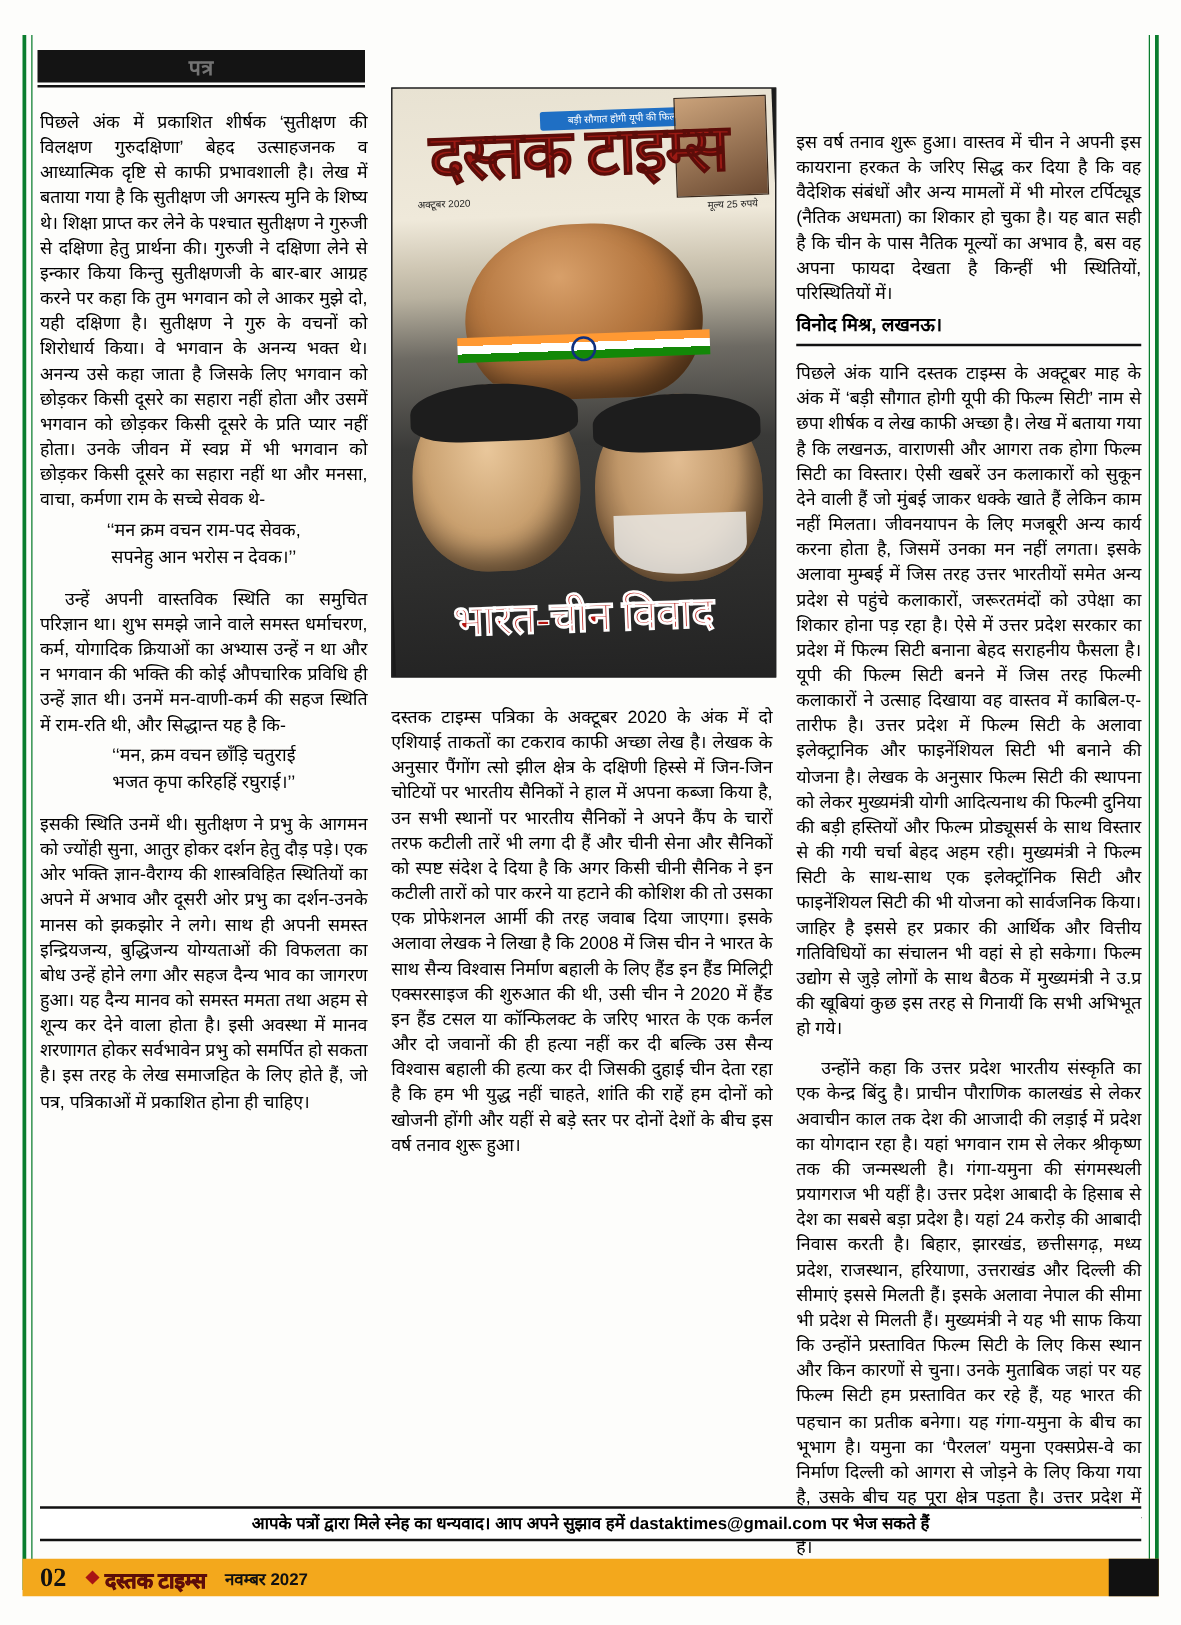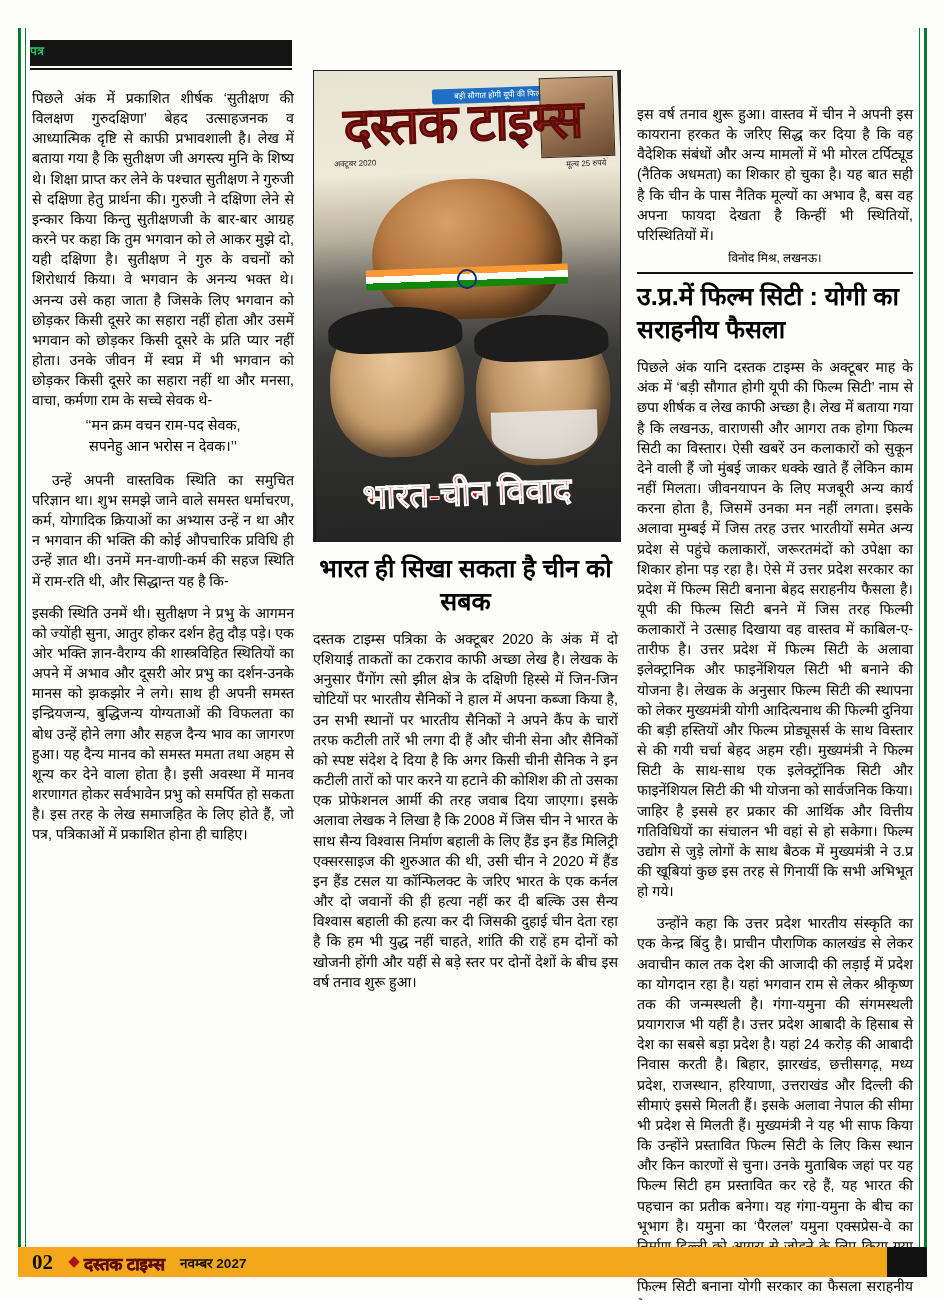--- a/index.html
+++ b/index.html
@@ -30,22 +30,22 @@
   .right-rule2{
     position:absolute;right:25px;top:28px;bottom:28px;width:1px;
     background:#0a7d2e;
   }
   
   .section-tag{
     position:absolute;left:30px;top:40px;width:262px;height:26px;
     background:#141414;
   }
   .section-tag .lbl{
-    position:absolute;left:0;right:0;top:2px;
-    color:#22c55e;font-weight:bold;font-size:12px;
+    position:absolute;left:0;right:0;top:2px;text-align:center;
+    color:#737373;font-weight:bold;font-size:17px;
     font-family:"Liberation Sans", sans-serif;
     letter-spacing:.5px;
   }
   .rule-under-tag{
     position:absolute;left:30px;top:68px;width:262px;height:2px;background:#111;
   }
 
   
   .col{
     position:absolute;
@@ -70,21 +70,21 @@
     line-height:1.42;
     text-align:justify;
     text-justify:inter-word;
   }
   p.indent{text-indent:20px;}
   .verse{
     text-align:center;font-weight:normal;font-size:14.4px;line-height:1.5;
     margin:3px 0 4px 0;
   }
   .byline{
-    text-align:center;font-weight:normal;font-size:12px;margin:2px 0 6px 0;
+    text-align:left;font-weight:bold;font-size:15px;margin:2px 0 6px 0;
   }
   .sep-rule{height:2px;background:#111;margin:5px 0 6px 0;}
 
   
   .cover{
     position:absolute;left:313px;top:70px;width:306px;height:470px;
     background:#1b1b1b;
     overflow:hidden;
     border:1px solid #222;
   }
@@ -223,20 +223,22 @@
   <div class="section-tag">
     <div class="lbl">पत्र</div>
   </div>
   <div class="rule-under-tag"></div>
 
   <div class="col col1">
     <p class="body">पिछले अंक में प्रकाशित शीर्षक ‘सुतीक्षण की विलक्षण गुरुदक्षिणा’ बेहद उत्साहजनक  व आध्यात्मिक दृष्टि से काफी प्रभावशाली है। लेख में बताया गया है कि सुतीक्षण जी अगस्त्य मुनि के शिष्य थे। शिक्षा प्राप्त कर लेने के पश्चात सुतीक्षण ने गुरुजी से दक्षिणा हेतु प्रार्थना की। गुरुजी ने दक्षिणा लेने से इन्कार किया किन्तु सुतीक्षणजी के बार-बार आग्रह करने पर कहा कि तुम भगवान को ले आकर मुझे दो, यही दक्षिणा है। सुतीक्षण ने गुरु के वचनों को शिरोधार्य किया। वे भगवान के अनन्य भक्त थे। अनन्य उसे कहा जाता है जिसके लिए भगवान को छोड़कर किसी दूसरे का सहारा नहीं होता और उसमें भगवान को छोड़कर किसी दूसरे के प्रति प्यार नहीं होता। उनके जीवन में स्वप्न में भी भगवान को छोड़कर किसी दूसरे का सहारा नहीं था और मनसा, वाचा, कर्मणा राम के सच्चे सेवक थे-</p>
     <p class="verse" style="white-space:pre-line;">‘‘मन क्रम वचन राम-पद सेवक,
 सपनेहु आन भरोस न देवक।’’</p>
     <p class="body indent">उन्हें अपनी वास्तविक स्थिति का समुचित परिज्ञान था। शुभ समझे जाने वाले समस्त धर्माचरण, कर्म, योगादिक क्रियाओं का अभ्यास उन्हें न था और न भगवान की भक्ति की कोई औपचारिक प्रविधि ही उन्हें ज्ञात थी। उनमें मन-वाणी-कर्म की सहज स्थिति में राम-रति थी, और सिद्धान्त यह है कि-</p>
+    <p class="verse" style="white-space:pre-line;">‘‘मन, क्रम वचन छाँड़ि चतुराई
+भजत कृपा करिहहिं रघुराई।’’</p>
     <p class="body">इसकी स्थिति उनमें थी। सुतीक्षण ने प्रभु के आगमन को ज्योंही सुना, आतुर होकर दर्शन हेतु दौड़ पड़े। एक ओर भक्ति ज्ञान-वैराग्य की शास्त्रविहित स्थितियों का अपने में अभाव और दूसरी ओर प्रभु का दर्शन-उनके मानस को झकझोर ने लगे। साथ ही अपनी समस्त इन्द्रियजन्य, बुद्धिजन्य योग्यताओं की विफलता का बोध उन्हें होने लगा और सहज दैन्य भाव का जागरण हुआ। यह दैन्य मानव को समस्त ममता तथा अहम से शून्य कर देने वाला होता है। इसी अवस्था में मानव शरणागत होकर सर्वभावेन प्रभु को समर्पित हो सकता है। इस तरह के लेख समाजहित के लिए होते हैं, जो पत्र, पत्रिकाओं में प्रकाशित होना ही चाहिए।</p>
   </div>
 
   <div class="cover">
     <div class="tilt"></div>
     <div class="strap">
       <span>बड़ी सौगात होगी यूपी की फिल्म सिटी</span>
     </div>
     <div class="masthead-photo"></div>
     <div class="logo">
@@ -253,34 +255,35 @@
     <div class="face face-right">
       <div class="hair"></div>
       <div class="beard"></div>
     </div>
     <div class="cover-title">
       <span>भारत</span><span class="dash">-</span><span>चीन विवाद</span>
     </div>
   </div>
 
   <div class="col col2">
-    <h2 class="headline big">भारत ही सिखा सकता है चीन को सबक</h2>
     <p class="body">दस्तक टाइम्स पत्रिका के अक्टूबर 2020 के अंक में दो एशियाई ताकतों का टकराव काफी अच्छा लेख है। लेखक के अनुसार पैंगोंग त्सो झील क्षेत्र के दक्षिणी हिस्से में जिन-जिन चोटियों पर भारतीय सैनिकों ने हाल में अपना कब्जा किया है, उन सभी स्थानों पर भारतीय सैनिकों ने  अपने कैंप के चारों तरफ कटीली तारें भी लगा दी हैं और  चीनी सेना और सैनिकों को स्पष्ट संदेश दे दिया है कि अगर किसी चीनी सैनिक ने इन कटीली तारों को पार करने या हटाने की कोशिश की तो उसका एक प्रोफेशनल आर्मी की तरह जवाब दिया जाएगा। इसके अलावा लेखक ने लिखा है कि 2008 में जिस चीन ने भारत के साथ सैन्य विश्वास निर्माण बहाली के लिए  हैंड इन हैंड मिलिट्री एक्सरसाइज की शुरुआत की थी, उसी चीन ने 2020 में हैंड इन हैंड टसल या कॉन्फिलक्ट के जरिए भारत के एक कर्नल और दो जवानों की ही हत्या नहीं कर दी बल्कि उस सैन्य विश्वास बहाली की हत्या कर दी जिसकी दुहाई चीन देता रहा है कि हम भी युद्ध नहीं चाहते, शांति की राहें हम दोनों को खोजनी होंगी और यहीं से बड़े स्तर पर दोनों देशों के बीच इस वर्ष तनाव शुरू हुआ।</p>
   </div>
 
   <div class="col col3">
     <p class="body">इस वर्ष तनाव शुरू हुआ। वास्तव में चीन ने अपनी इस कायराना हरकत के जरिए सिद्ध कर दिया है कि वह वैदेशिक संबंधों और अन्य मामलों में भी मोरल टर्पिट्यूड (नैतिक अधमता) का शिकार हो चुका है। यह बात सही है कि चीन के पास नैतिक मूल्यों का अभाव है, बस वह अपना फायदा देखता है किन्हीं भी स्थितियों, परिस्थितियों में।</p>
     <p class="byline">विनोद मिश्र, लखनऊ।</p>
     <div class="sep-rule"></div>
-    <h2 class="headline big left">उ.प्र.में फिल्म सिटी : योगी का सराहनीय फैसला</h2>
     <p class="body">पिछले अंक यानि दस्तक टाइम्स के अक्टूबर माह के अंक में ‘बड़ी सौगात होगी यूपी की फिल्म सिटी’ नाम से छपा शीर्षक व लेख काफी अच्छा है। लेख में बताया गया है कि लखनऊ, वाराणसी और आगरा तक होगा फिल्म सिटी का विस्तार। ऐसी खबरें उन कलाकारों को सुकून देने वाली हैं जो मुंबई जाकर धक्के खाते हैं लेकिन काम नहीं मिलता। जीवनयापन के लिए मजबूरी अन्य कार्य  करना होता है, जिसमें उनका मन नहीं लगता। इसके अलावा मुम्बई में जिस तरह उत्तर भारतीयों समेत अन्य प्रदेश से पहुंचे कलाकारों, जरूरतमंदों को उपेक्षा का शिकार होना पड़ रहा है। ऐसे में उत्तर प्रदेश सरकार का प्रदेश में फिल्म सिटी बनाना बेहद सराहनीय फैसला है। यूपी की फिल्म सिटी बनने में जिस तरह फिल्मी कलाकारों ने उत्साह दिखाया वह वास्तव में काबिल-ए-तारीफ है। उत्तर प्रदेश में फिल्म सिटी के अलावा इलेक्ट्रानिक और फाइनेंशियल सिटी भी बनाने की योजना है। लेखक के अनुसार फिल्म सिटी की स्थापना को लेकर मुख्यमंत्री योगी आदित्यनाथ की फिल्मी दुनिया की बड़ी हस्तियों और फिल्म प्रोड्यूसर्स के साथ विस्तार से की गयी चर्चा बेहद अहम रही। मुख्यमंत्री ने फिल्म सिटी के साथ-साथ एक इलेक्ट्रॉनिक सिटी और फाइनेंशियल सिटी की भी योजना को सार्वजनिक किया। जाहिर है इससे हर प्रकार की आर्थिक और वित्तीय गतिविधियों का संचालन भी वहां से हो सकेगा। फिल्म उद्योग से जुड़े लोगों के साथ बैठक में मुख्यमंत्री ने उ.प्र की खूबियां कुछ इस तरह से गिनायीं कि सभी अभिभूत हो गये।</p>
     <p class="body indent">उन्होंने कहा कि उत्तर प्रदेश भारतीय संस्कृति का एक केन्द्र बिंदु है। प्राचीन पौराणिक कालखंड से लेकर अवाचीन काल तक देश की आजादी की लड़ाई में प्रदेश का योगदान रहा है। यहां भगवान राम से लेकर श्रीकृष्ण तक की जन्मस्थली है। गंगा-यमुना की संगमस्थली प्रयागराज भी यहीं है। उत्तर प्रदेश आबादी के हिसाब से देश का सबसे बड़ा प्रदेश है। यहां 24 करोड़ की आबादी निवास करती है। बिहार, झारखंड, छत्तीसगढ़, मध्य प्रदेश, राजस्थान, हरियाणा, उत्तराखंड और दिल्ली की सीमाएं इससे मिलती हैं। इसके अलावा नेपाल की सीमा भी प्रदेश से मिलती हैं। मुख्यमंत्री ने यह भी साफ किया कि उन्होंने प्रस्तावित फिल्म सिटी के लिए किस स्थान और किन कारणों से चुना। उनके मुताबिक जहां पर यह फिल्म सिटी हम प्रस्तावित कर रहे हैं, यह भारत की पहचान का प्रतीक बनेगा। यह गंगा-यमुना के बीच का भूभाग है। यमुना का ‘पैरलल’ यमुना एक्सप्रेस-वे का निर्माण दिल्ली को आगरा से जोड़ने के लिए किया गया है, उसके बीच यह पूरा क्षेत्र पड़ता है। उत्तर प्रदेश में फिल्म सिटी बनाना योगी सरकार का फैसला  सराहनीय है।</p>
     <p class="byline">अमिताभ त्रिपाठी, बाराबंकी।</p>
   </div>
 
+  <div class="footer-note">
+    <div class="txt">आपके पत्रों द्वारा मिले स्नेह का धन्यवाद। आप अपने सुझाव हमें dastaktimes@gmail.com पर भेज सकते हैं</div>
+  </div>
 
   <div class="footbar">
     <div class="pg">02</div>
     <div class="dia"></div>
     <div class="mini-logo">दस्तक टाइम्स</div>
     <div class="issue">नवम्बर 2027</div>
     <div class="blk"></div>
   </div>
 
 </div>

